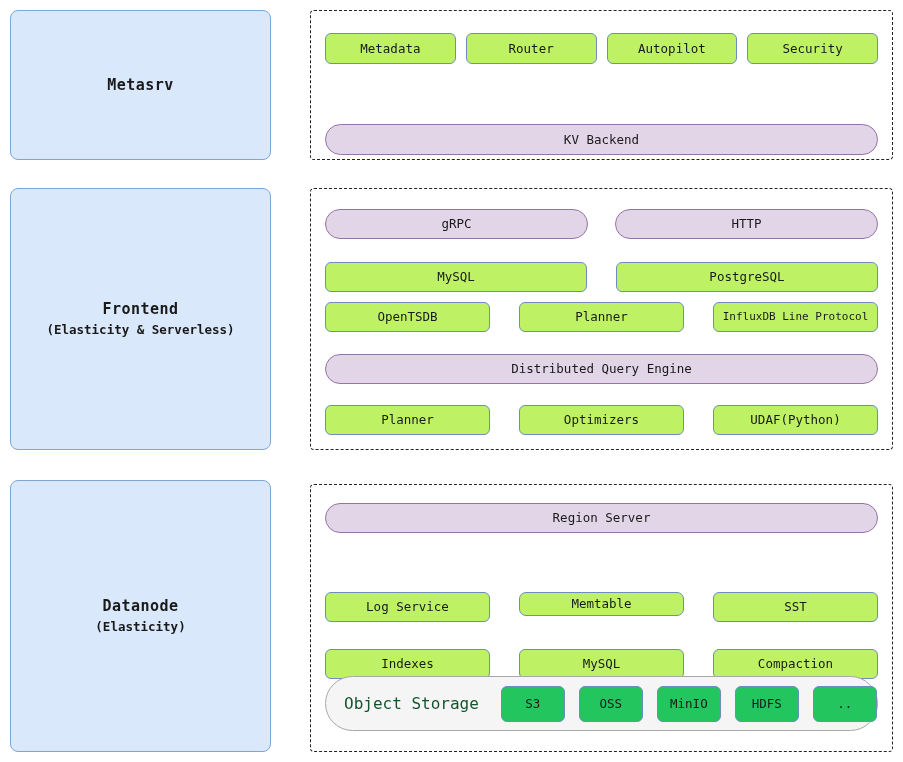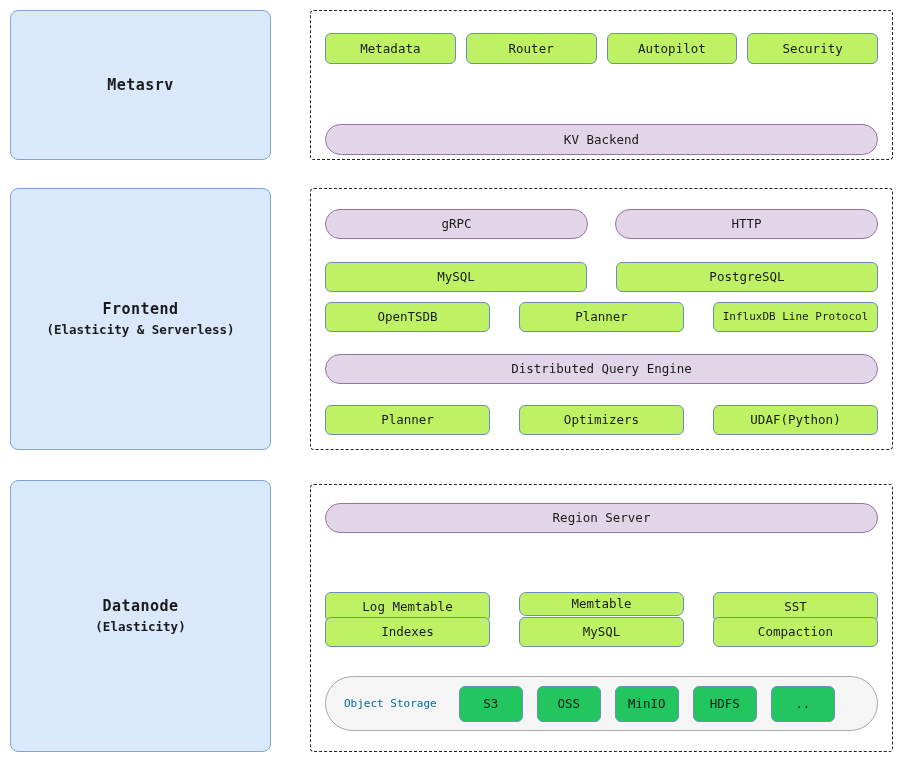--- a/index.html
+++ b/index.html
@@ -40,21 +40,21 @@
   }
   .small{font-size:11px;}
 
   
   .storage{
     position:absolute;left:14px;right:14px;
     background:#f5f5f5;border:1px solid #a8a8a8;border-radius:28px;
     box-sizing:border-box;display:flex;align-items:center;
     padding:0 18px;
   }
-  .storage-label{font-size:11px;color:#0369a1;margin-right:22px;white-space:nowrap;}
+  .storage-label{font-size:16px;color:#14532d;margin-right:22px;white-space:nowrap;}
   .chips{display:flex;gap:14px;}
   .chip{
     width:62px;height:34px;background:#22c55e;border:1px solid #6c8ebf;border-radius:6px;
     display:flex;align-items:center;justify-content:center;font-size:12.5px;
   }
 </style>
 </head>
 <body>
 
 <div class="card" style="top:10px;height:150px;">
@@ -116,26 +116,26 @@
 </div>
 
 <div class="panel" style="top:484px;height:268px;">
 
   <div class="row" style="top:18px;height:30px;">
     <div class="node purple" style="flex:1;height:30px;">Region Server</div>
   </div>
 
 
   <div class="row" style="top:107px;height:30px;gap:29px;">
-    <div class="node blue" style="flex:1;height:30px;">Log Memtable</div>
+    <div class="node blue" style="flex:1;height:30px;">Log Service</div>
     <div class="node blue" style="flex:1;height:24px;border-radius:7px;">Memtable</div>
     <div class="node blue" style="flex:1;height:30px;">SST</div>
   </div>
 
-  <div class="row" style="top:132px;height:30px;gap:29px;">
+  <div class="row" style="top:164px;height:30px;gap:29px;">
     <div class="node blue" style="flex:1;height:30px;">Indexes</div>
     <div class="node blue" style="flex:1;height:30px;">MySQL</div>
     <div class="node blue" style="flex:1;height:30px;">Compaction</div>
   </div>
 
   <div class="storage" style="top:191px;height:55px;">
     <div class="storage-label">Object Storage</div>
     <div class="chips">
       <div class="chip">S3</div>
       <div class="chip">OSS</div>

